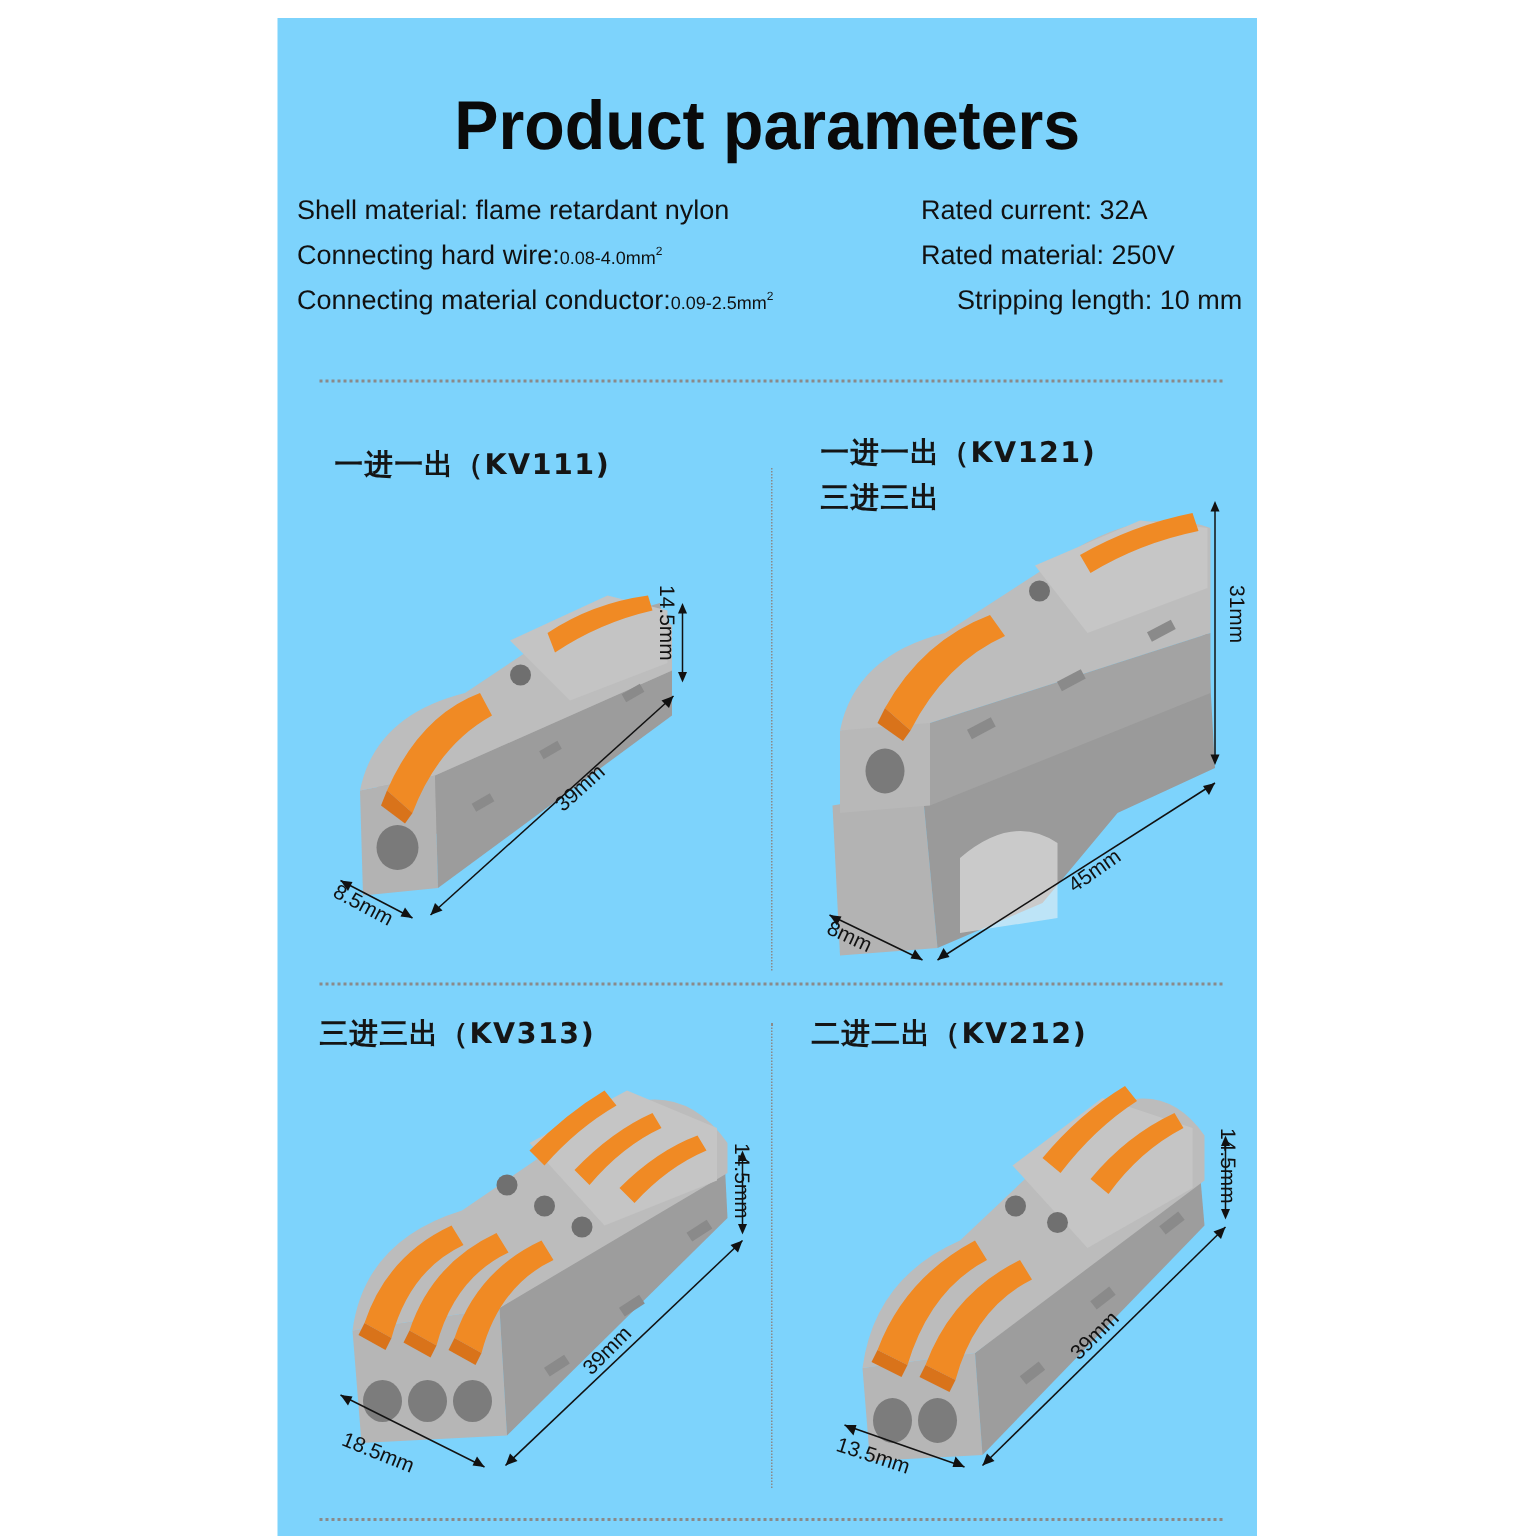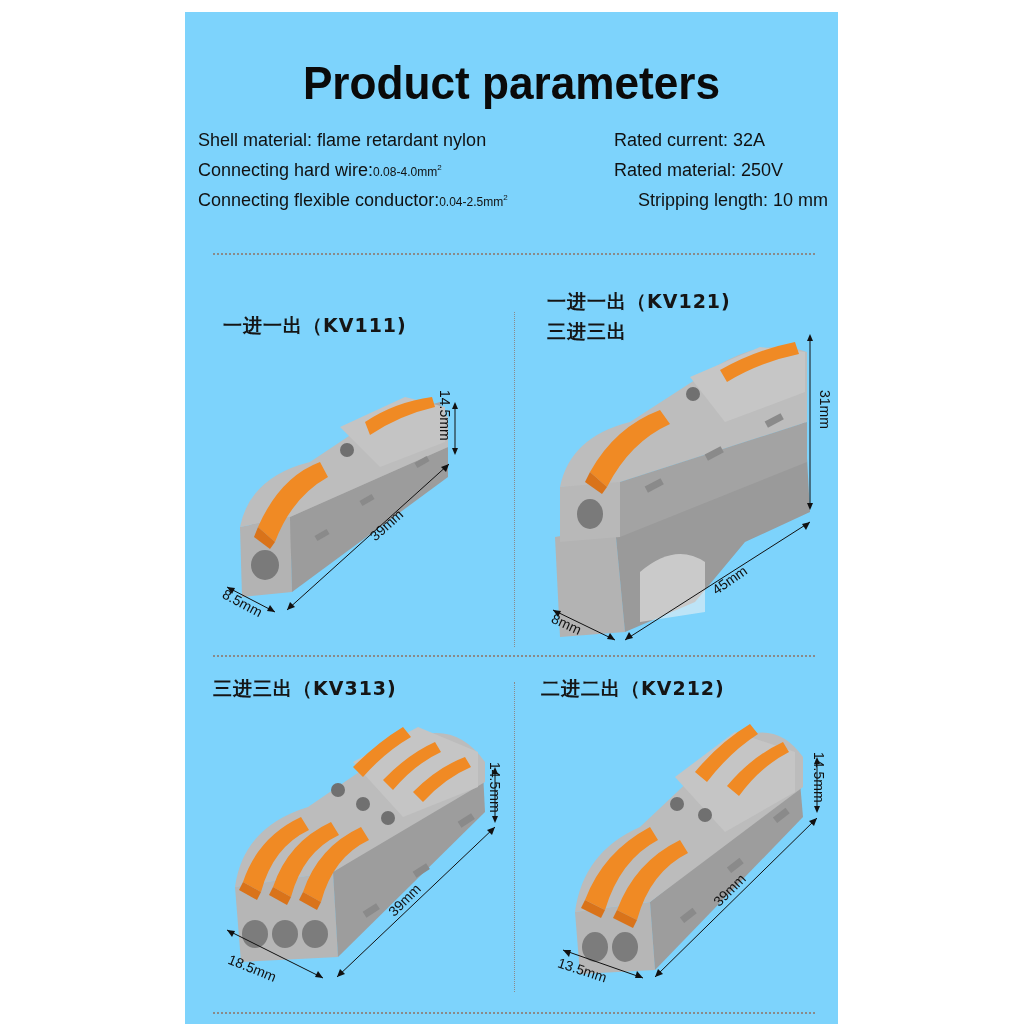--- a/index.html
+++ b/index.html
@@ -42,34 +42,34 @@
 
   <div class="title">Product parameters</div>
 
   <div class="spec" style="left:13px; top:118px;">
     <span>Shell material: flame retardant nylon</span>
   </div>
   <div class="spec" style="left:13px; top:148px;">
     <span>Connecting hard wire:</span><span class="small">0.08-4.0mm</span><sup>2</sup>
   </div>
   <div class="spec" style="left:13px; top:178px;">
-    <span>Connecting flexible conductor:</span><span class="small">0.04-2.5mm</span><sup>2</sup>
+    <span>Connecting material conductor:</span><span class="small">0.09-2.5mm</span><sup>2</sup>
   </div>
 
   <div class="spec" style="left:429px; top:118px;">Rated current: 32A</div>
   <div class="spec" style="left:429px; top:148px;">Rated material: 250V</div>
   <div class="spec" style="left:429px; top:178px;margin-left:24px;">Stripping length: 10 mm</div>
 
   <div class="hr-dotted" style="left:28px; top:241px; width:602px;"></div>
   <div class="hr-dotted" style="left:28px; top:643px; width:602px;"></div>
   <div class="hr-dotted" style="left:28px; top:1000px; width:602px;"></div>
   <div class="vr-dotted" style="left:329px; top:300px; height:335px;"></div>
   <div class="vr-dotted" style="left:329px; top:670px; height:310px;"></div>
 
-  <div class="cell-label" style="left:38px; top:285px;margin-top:16px;">一进一出（KV111)</div>
+  <div class="cell-label" style="left:38px; top:285px;">一进一出（KV111)</div>
 
   <svg class="product" style="left:35px; top:355px;" width="260" height="260" viewBox="0 0 260 260">
 
     <polygon points="30,150 150,55 220,35 228,80 110,175 40,200" fill="#a8a8a8"></polygon>
 
     <polygon points="20,160 70,150 72,225 22,230" fill="#b3b3b3"></polygon>
 
     <polygon points="70,150 228,80 228,110 72,225" fill="#9c9c9c"></polygon>
 
     <path d="M20,160 Q30,110 90,95 L150,55 Q200,25 228,50 L228,80 L70,150 Z" fill="#bdbdbd"></path>

